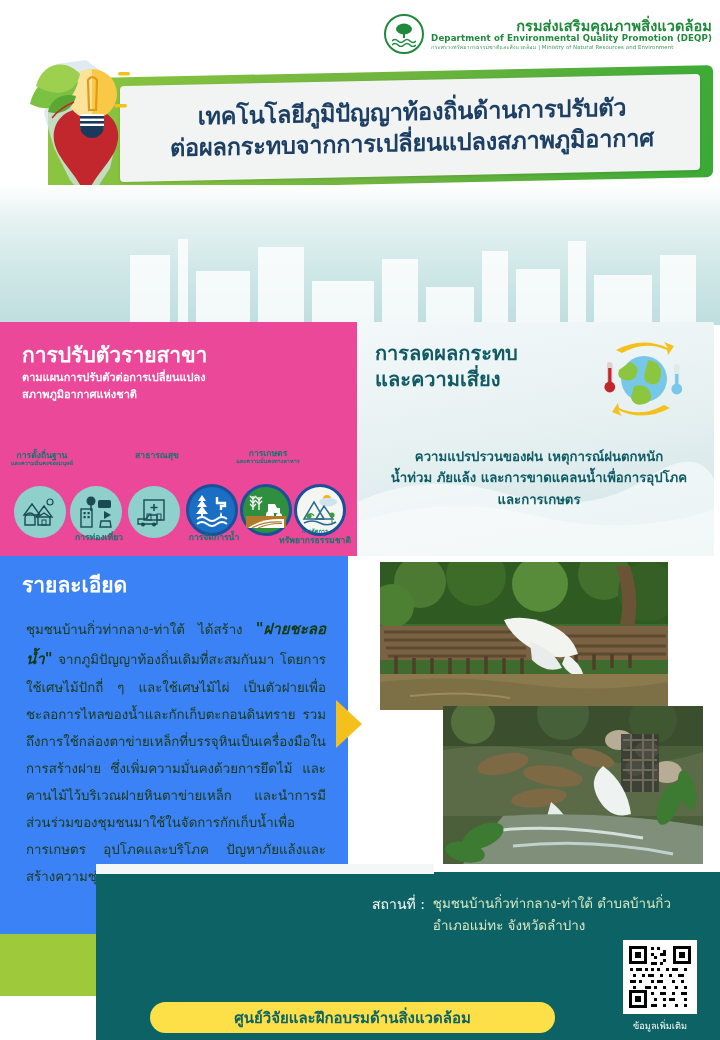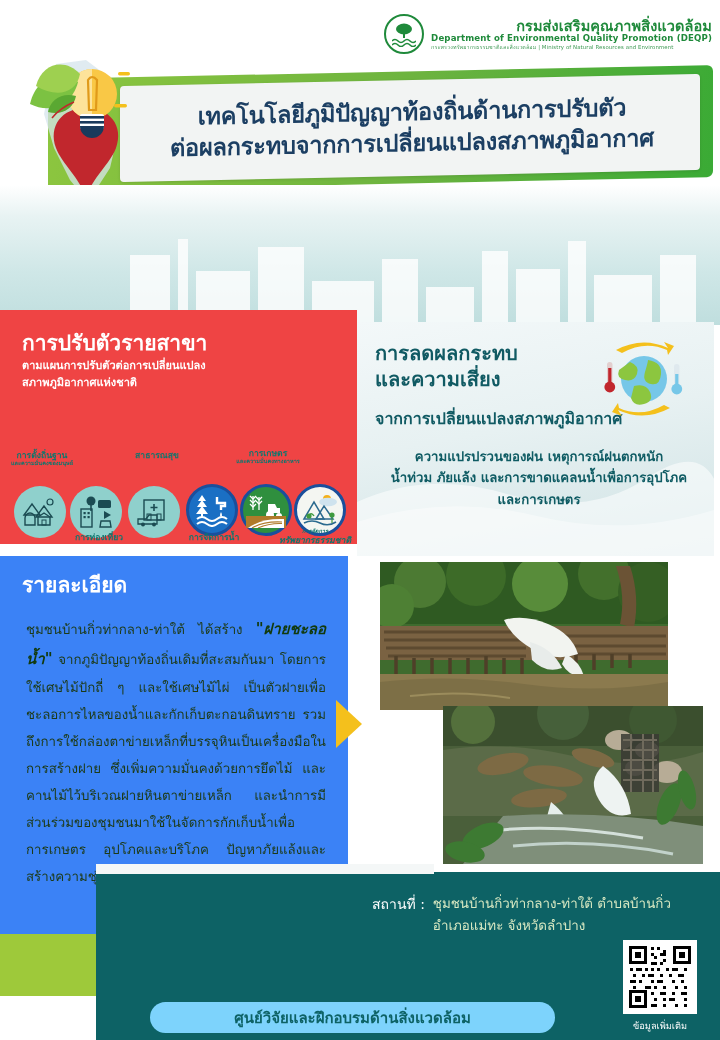--- a/index.html
+++ b/index.html
@@ -86,22 +86,22 @@
   
   .subtitle-zone {
     position: absolute; left: 0; top: 185px; width: 720px; height: 140px;
     background: linear-gradient(180deg, #ffffff 0%, #e8f3f3 22%, #cfe7e7 62%, #bfdede 100%);
     overflow: hidden;
   }
   .skyline { position: absolute; left: 0; bottom: 0; width: 720px; height: 100px; }
 
   
   .panel-left {
-    position: absolute; left: 0; top: 310px; width: 357px; height: 234px;
-    background: #ef4444;
+    position: absolute; left: 0; top: 322px; width: 357px; height: 234px;
+    background: #ec4899;
   }
   .panel-left .pl-title {
     position: absolute; left: 22px; top: 16px;
     font-size: 21px; font-weight: bold; color: #ffffff;
   }
   .panel-left .pl-sub {
     position: absolute; left: 22px; top: 48px; width: 320px;
     font-size: 11px; font-weight: bold; color: #ffffff; line-height: 1.5;
   }
   .panel-right {
@@ -199,21 +199,21 @@
   .qr-box {
     position: absolute; left: 623px; top: 940px;
     width: 74px; height: 74px; background: #ffffff; padding: 4px;
   }
   .qr-cap {
     position: absolute; left: 614px; top: 1018px; width: 92px;
     text-align: center; font-size: 9.2px; color: #ffffff;
   }
   .footer-pill {
     position: absolute; left: 150px; top: 1002px; width: 405px; height: 31px;
-    background: #7dd3fc; border-radius: 16px;
+    background: #fde047; border-radius: 16px;
     display: flex; align-items: center; justify-content: center;
   }
   .footer-pill span {
     font-size: 15px; font-weight: bold; color: #0d6265;
   }
   .white-gap {
     position: absolute; left: 96px; top: 864px; width: 338px; height: 10px;
     background: #f4f7f7;
   }
 </style>
@@ -402,36 +402,35 @@
           <path d="M4 26 L14 9 L24 26z" fill="none" stroke="#2b6a8f" stroke-width="1.5"></path>
           <path d="M16 26 L24 13 L33 26z" fill="none" stroke="#2b6a8f" stroke-width="1.5"></path>
           <path d="M4 30 q8 -4 16 0 t16 -1" stroke="#2b6a8f" stroke-width="1.6" fill="none"></path>
           <path d="M8 24 q3 -6 6 -1" stroke="#3f9a3f" stroke-width="1.4" fill="none"></path>
           <circle cx="9" cy="23" r="2.6" fill="#3f9a3f"></circle>
           <circle cx="32" cy="22" r="2.6" fill="#3f9a3f"></circle>
           <path d="M32 25 v5" stroke="#3f9a3f" stroke-width="1.2"></path>
         </svg>
       </div>
     </div>
-    <div class="sec-lbl" style="left:272px; top:80px; width:86px;font-style:italic;">
+    <div class="sec-lbl" style="left:272px; top:80px; width:86px;">
       <span class="small">การจัดการ</span>
       <span class="big">ทรัพยากรธรรมชาติ</span>
     </div>
   </div>
 
   <div class="panel-right">
     <svg class="pr-hill" viewBox="0 0 363 120" preserveAspectRatio="none">
       <path d="M0 66 Q70 34 150 58 T290 42 T363 60 V120 H0z" fill="#ffffff" opacity=".55"></path>
       <path d="M0 86 Q90 58 180 80 T363 72 V120 H0z" fill="#ffffff" opacity=".4"></path>
     </svg>
     <div class="pr-title">
       <div>การลดผลกระทบ</div>
       <div>และความเสี่ยง</div>
     </div>
-    <div class="pr-sub">จากการเปลี่ยนแปลงสภาพภูมิอากาศ</div>
     <div class="pr-body">
       <div>ความแปรปรวนของฝน เหตุการณ์ฝนตกหนัก</div>
       <div>น้ำท่วม ภัยแล้ง และการขาดแคลนน้ำเพื่อการอุปโภค</div>
       <div>และการเกษตร</div>
     </div>
     <svg class="globe-wrap" viewBox="0 0 98 86">
       <path d="M22 14 q26 -14 52 -2 l-4 -6 10 4 -6 9 -1 -5 q-22 -10 -45 3z" fill="#f4c01c"></path>
       <path d="M76 72 q-26 14 -52 2 l4 6 -10 -4 6 -9 1 5 q22 10 45 -3z" fill="#f4c01c"></path>
       <circle cx="50" cy="43" r="23" fill="#76c7e8"></circle>
       <path d="M36 26 q10 4 7 12 t-12 6 -6 -10z" fill="#8cc63f"></path>

